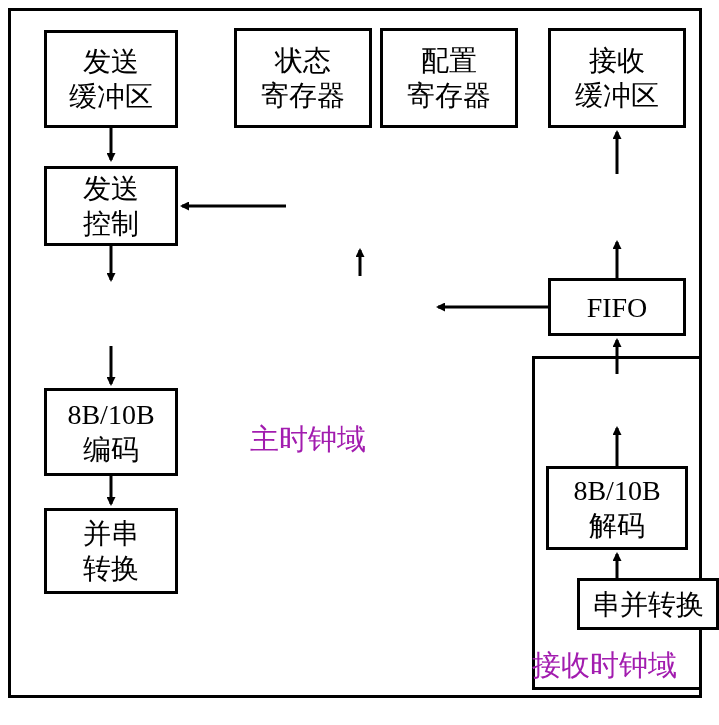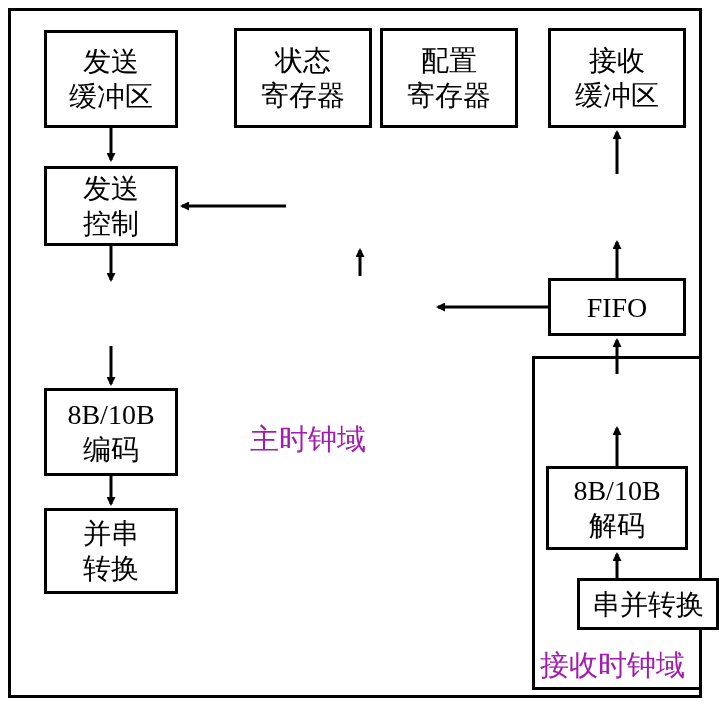--- a/index.html
+++ b/index.html
@@ -95,21 +95,21 @@
   <div class="block" style="left:548px; top:278px; width:138px; height:58px;">FIFO</div>
 
   <div class="region-box" style="left:532px; top:356px; width:170px; height:334px;"></div>
 
 
   <div class="block" style="left:546px; top:466px; width:142px; height:84px;">8B/10B
 解码</div>
 
   <div class="block" style="left:546px; top:578px; width:142px; height:52px;margin-left:31px;">串并转换</div>
 
-  <div class="free-label" style="left:532px; top:646px; width:170px;padding-left:8px;">接收时钟域</div>
+  <div class="free-label" style="left:532px; top:646px; width:170px;">接收时钟域</div>
 
   <svg class="arrows" viewBox="0 0 719 725" xmlns="http://www.w3.org/2000/svg">
     <defs>
       <marker id="ah" markerWidth="9" markerHeight="9" refX="7" refY="4.5" orient="auto" markerUnits="userSpaceOnUse">
         <path d="M0,0 L9,4.5 L0,9 z" fill="#000"></path>
       </marker>
     </defs>
     <g stroke="#000" stroke-width="3" fill="none">
       <line x1="111" y1="128" x2="111" y2="160" marker-end="url(#ah)"></line>
       <line x1="111" y1="246" x2="111" y2="280" marker-end="url(#ah)"></line>

